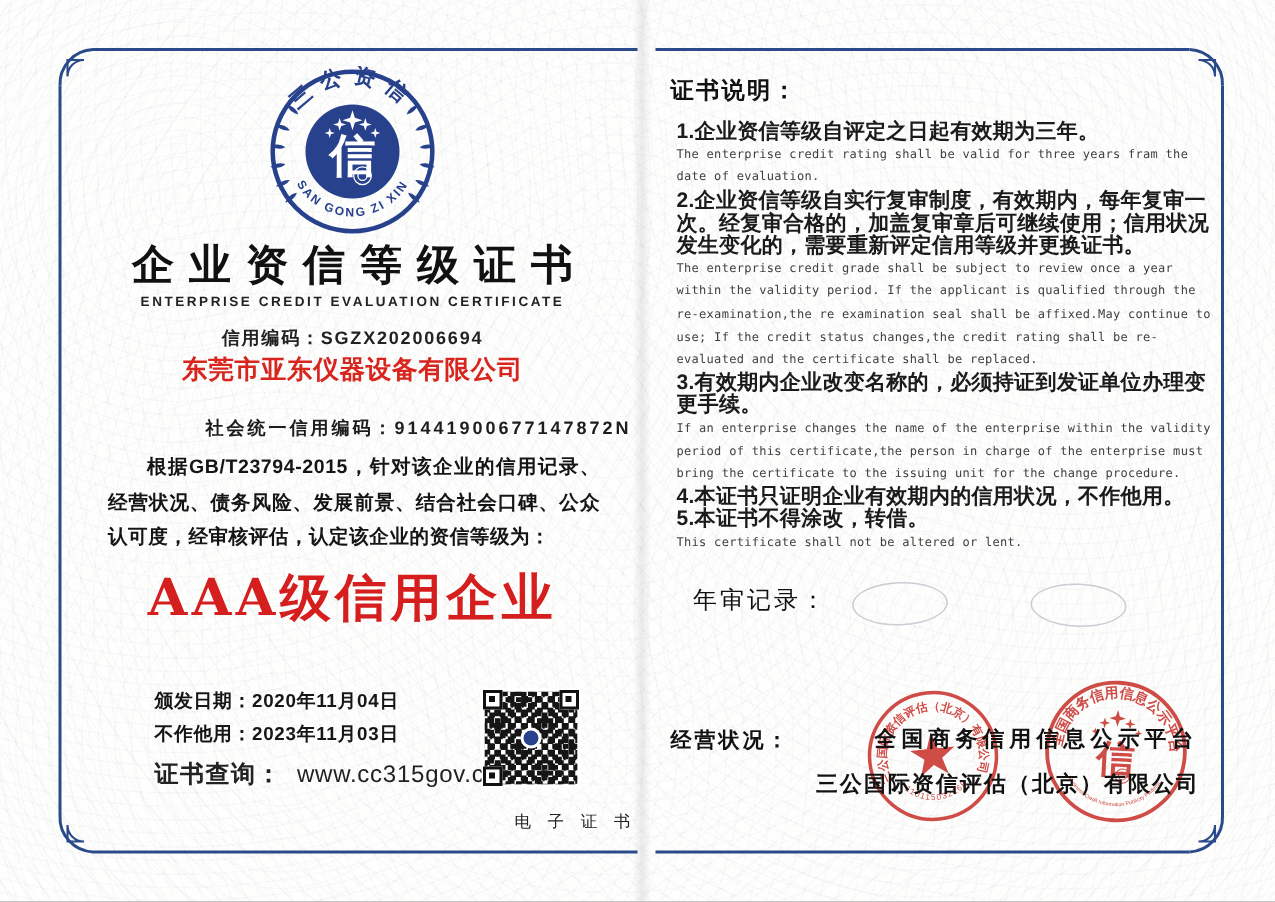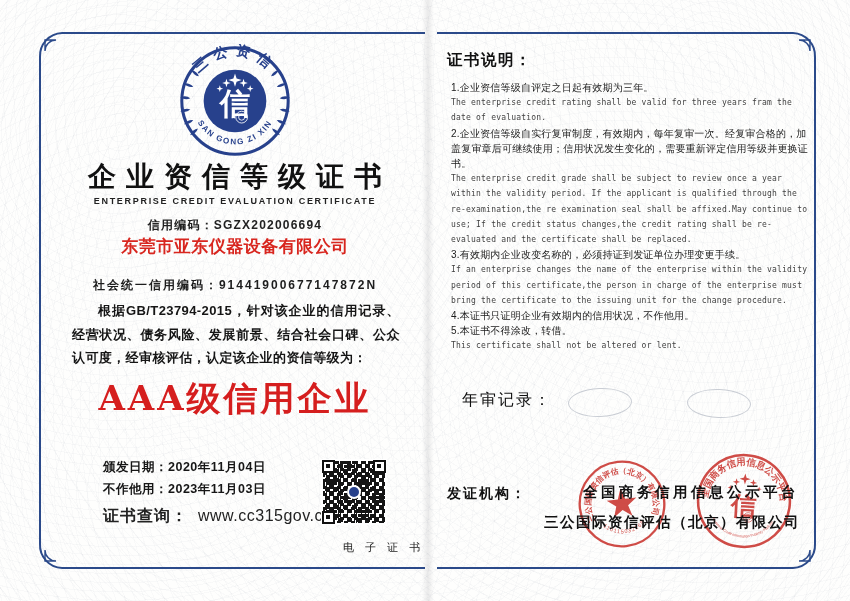--- a/index.html
+++ b/index.html
@@ -18,21 +18,21 @@
         background:linear-gradient(to right,rgba(0,0,0,0),rgba(60,60,70,.10),rgba(0,0,0,0));}
   
   .lp{position:absolute;left:40px;top:0;width:390px;}
   .lp .center{position:absolute;left:0;width:100%;text-align:center;}
   .logo-wrap{position:absolute;left:138px;top:44px;width:114px;height:114px;}
   .title{top:158px;font-family:"DejaVu Serif","Liberation Serif",serif;font-weight:bold;
          font-size:28px;letter-spacing:10px;color:#111;white-space:nowrap;text-indent:10px;}
   .subtitle{top:196px;font-size:9px;font-weight:bold;letter-spacing:1.7px;color:#222;white-space:nowrap;}
   .code-line{top:217px;font-size:12px;font-weight:bold;letter-spacing:1.2px;color:#222;}
   .company{top:235px;font-size:17px;font-weight:bold;letter-spacing:.5px;color:#d8261f;white-space:nowrap;}
-  .uscc{top:277px;font-size:12px;font-weight:bold;letter-spacing:2px;color:#1d1d1d;}
+  .uscc{top:277px;font-size:12px;font-weight:bold;letter-spacing:2px;color:#1d1d1d;padding-left:44px;}
   .statement{position:absolute;left:32px;top:299px;width:328px;text-align:justify;text-indent:2em;
              font-size:13px;font-weight:bold;line-height:23.5px;color:#151515;letter-spacing:.4px;}
   .rating{top:376px;font-family:"DejaVu Serif","Liberation Serif",serif;font-weight:bold;
           font-size:34px;letter-spacing:3px;color:#d51e1e;white-space:nowrap;}
   .meta-row{position:absolute;left:63px;font-size:12.5px;font-weight:bold;color:#161616;letter-spacing:.5px;white-space:nowrap;}
   .meta-row .val{font-weight:bold;}
   .query-row{position:absolute;left:63px;top:506px;font-size:16px;color:#222;white-space:nowrap;}
   .query-row .lbl{font-weight:bold;letter-spacing:1px;}
   .query-row .val{margin-left:10px;letter-spacing:.5px;}
   
@@ -46,21 +46,21 @@
   .qr-center{position:absolute;left:24px;top:24px;width:14px;height:14px;background:#fff;border-radius:50%;}
   .qr-center::after{content:"";position:absolute;left:2px;top:2px;width:10px;height:10px;border-radius:50%;
                     background:#27418c;}
   .qr-caption{position:absolute;left:283px;top:540px;width:62px;text-align:center;font-size:11px;
               letter-spacing:4px;color:#222;white-space:nowrap;margin-left:20px;}
   
   .rp{position:absolute;left:437px;top:0;width:378px;}
   .instr-heading{position:absolute;left:10px;top:50px;font-size:15.5px;font-weight:bold;color:#111;letter-spacing:1.5px;}
   .instr{position:absolute;left:14px;top:80px;width:358px;}
   .instr p{margin:0;}
-  .zh{font-weight:normal;font-size:10px;line-height:15.2px;color:#1b1b1b;letter-spacing:.2px;}
+  .zh{font-weight:bold;font-size:14px;line-height:15.2px;color:#1b1b1b;letter-spacing:.2px;}
   .en{font-family:"DejaVu Sans Mono",monospace;font-size:8px;line-height:15.2px;color:#3f3f3f;letter-spacing:.2px;}
   .annual-label{position:absolute;left:11px;top:390px;font-size:16px;font-weight:normal;color:#111;letter-spacing:2px;margin-left:14px;}
   .oval{position:absolute;border:1px solid #c9cdd4;border-radius:50%;width:62px;height:27px;background:rgba(255,255,255,.2);}
   .oval1{left:131px;top:388px;transform:rotate(-2deg);}
   .oval2{left:250px;top:389px;transform:rotate(2deg);}
   .issuer-label{position:absolute;left:10px;top:485px;font-size:14px;font-weight:bold;color:#111;letter-spacing:2px;z-index:3;}
   .issuer-1{position:absolute;left:146px;top:483px;font-size:14.5px;font-weight:bold;color:#111;
             letter-spacing:3.5px;white-space:nowrap;z-index:3;}
   .issuer-2{position:absolute;left:107px;top:513px;font-size:14.5px;font-weight:bold;color:#111;
             letter-spacing:1.5px;white-space:nowrap;z-index:3;}
@@ -183,21 +183,21 @@
       <p class="en">If an enterprise changes the name of the enterprise within the validity period of this certificate,the person in charge of the enterprise must bring the certificate to the issuing unit for the change procedure.</p>
       <p class="zh">4.本证书只证明企业有效期内的信用状况，不作他用。</p>
       <p class="zh">5.本证书不得涂改，转借。</p>
       <p class="en">This certificate shall not be altered or lent.</p>
     </div>
 
     <div class="annual-label">年审记录：</div>
     <div class="oval oval1"></div>
     <div class="oval oval2"></div>
 
-    <div class="issuer-label">发证机构：</div>
+    <div class="issuer-label">经营状况：</div>
     <div class="issuer-1">全国商务信用信息公示平台</div>
     <div class="issuer-2">三公国际资信评估（北京）有限公司</div>
 
     <div class="seal seal-left">
       <svg width="94" height="94" viewBox="-60 -60 120 120">
         <defs>
           <path id="sealLTop" d="M -34 22 A 40 40 0 1 1 34 22"></path>
           <path id="sealLBot" d="M -27 26 A 37.5 37.5 0 0 0 27 26"></path>
         </defs>
         <g transform="rotate(-6)">

